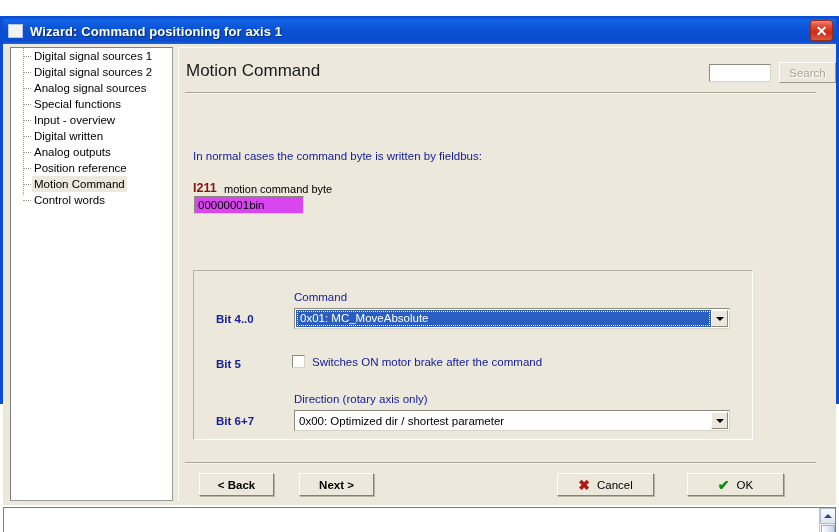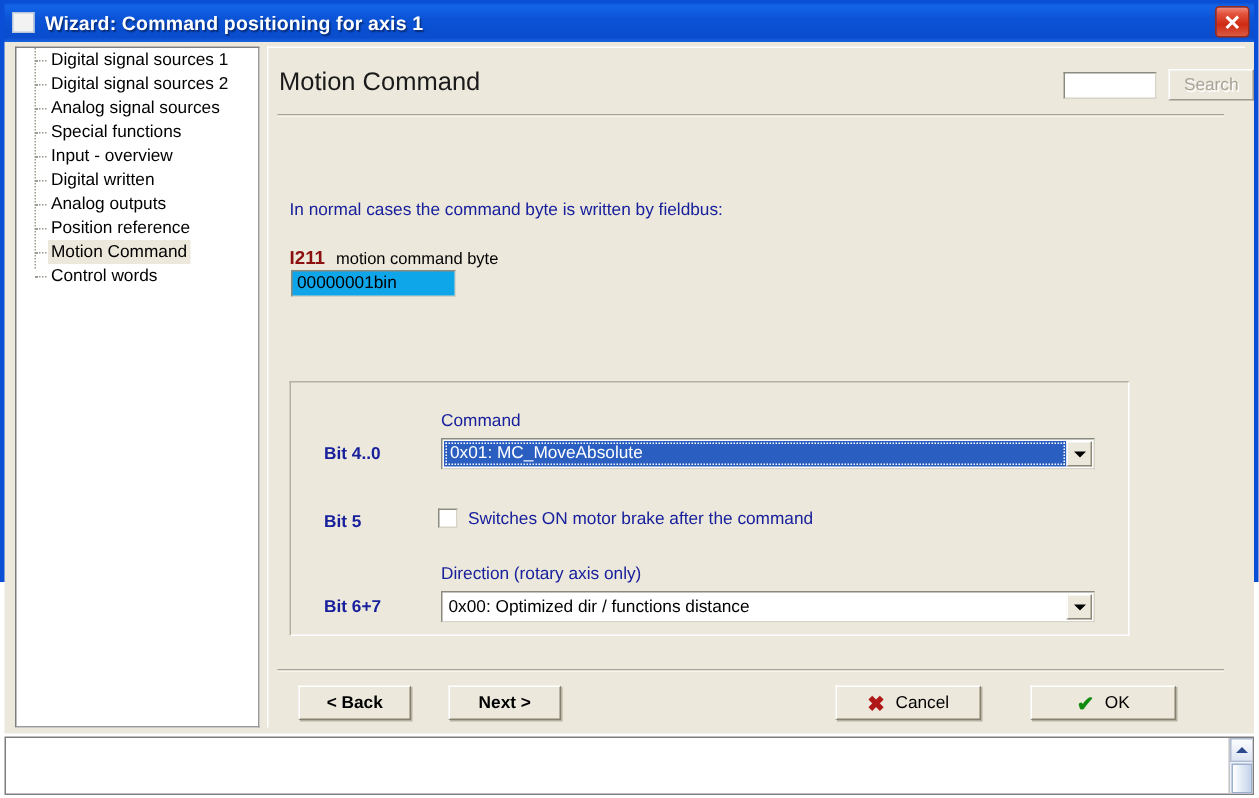--- a/index.html
+++ b/index.html
@@ -9,21 +9,21 @@
   }
   body {
     width: 839px;
     height: 532px;
     overflow: hidden;
     font-family: "Liberation Sans", sans-serif;
   }
 
   .window {
     position: absolute;
-    left: 0; top: 0;
+    left: 0; top: 16px;
     width: 839px;
     height: 388px;
     background: #0a4ed6;
     box-sizing: border-box;
     text-decoration: underline;
   }
 
   
   .titlebar {
     position: absolute;
@@ -214,21 +214,21 @@
     position: absolute;
     left: 45px; top: 135px;
     font-size: 11px;
     color: #000000;
     white-space: nowrap;
   }
   .param-input {
     position: absolute;
     left: 15px; top: 148px;
     width: 110px; height: 18px;
-    background: #0ea5e9;
+    background: #d946ef;
     border: 1px solid #8a8a7e;
     border-right-color: #d7d3c6;
     border-bottom-color: #d7d3c6;
     box-sizing: border-box;
     font-size: 11.5px;
     padding: 1px 3px;
     color: #000000;
     font-family: "Liberation Sans", sans-serif;
     outline: none;
   }
@@ -517,21 +517,21 @@
 
         <div class="bit-label" id="bit-label-5">Bit 5</div>
         <div class="check-row">
           <div class="checkbox"></div>
           <div class="check-label">Switches ON motor brake after the command</div>
         </div>
 
         <div class="bit-label" id="bit-label-67">Bit 6+7</div>
         <div class="field-caption" id="caption-direction">Direction (rotary axis only)</div>
         <div class="combo" id="combo-direction">
-          <div class="combo-text">0x00: Optimized dir / functions distance</div>
+          <div class="combo-text">0x00: Optimized dir / shortest parameter</div>
           <div class="combo-arrow">
             <div class="arrow-glyph"></div>
           </div>
         </div>
 
       </div>
 
       <div class="divider" id="divider-bottom"></div>
 
       <div class="btn" id="btn-back">&lt; Back</div>

